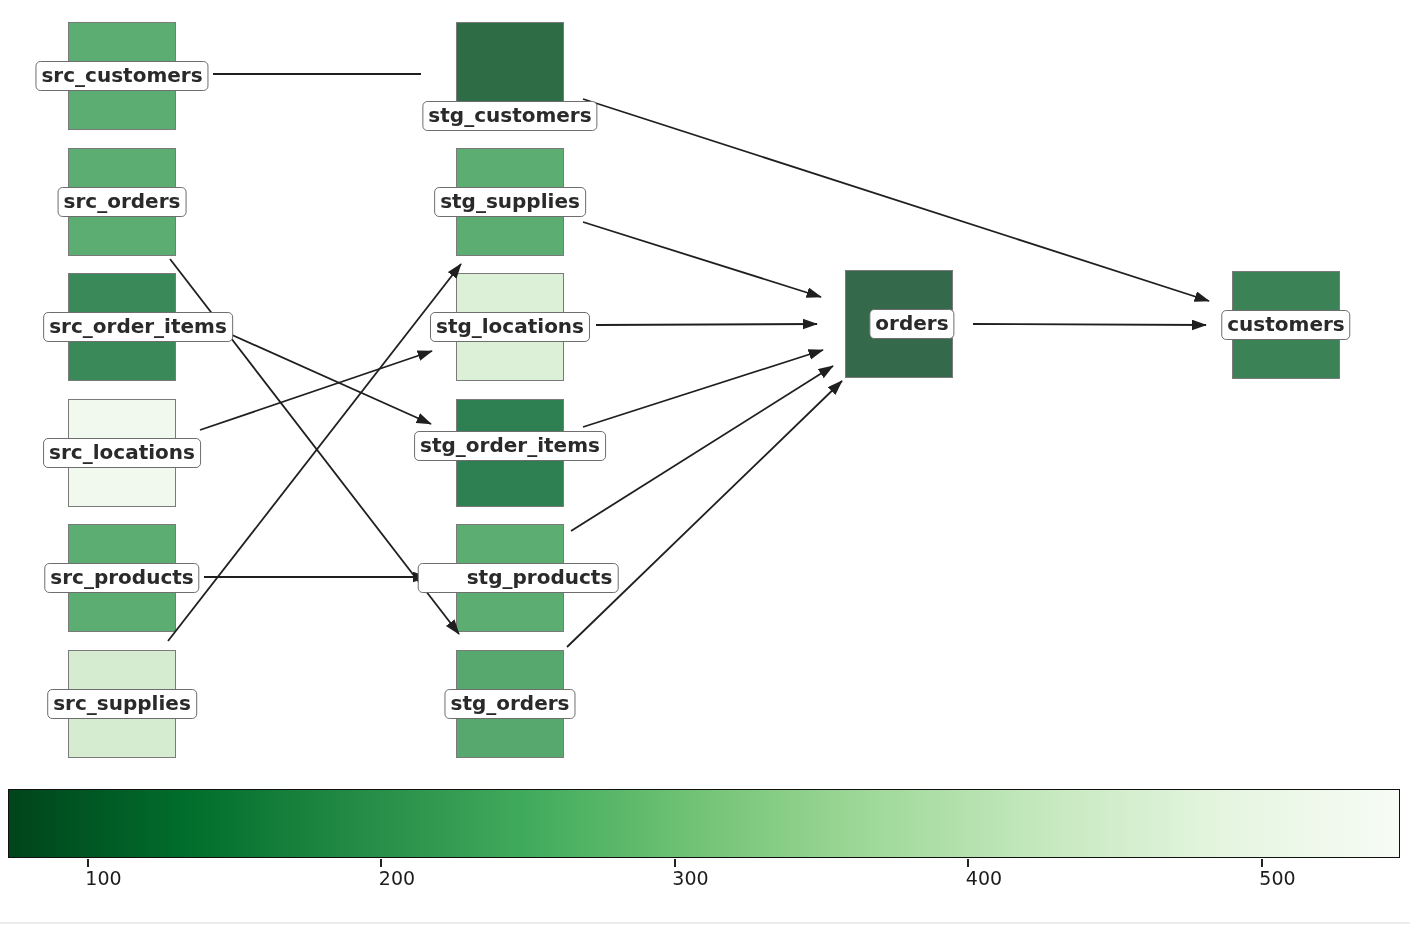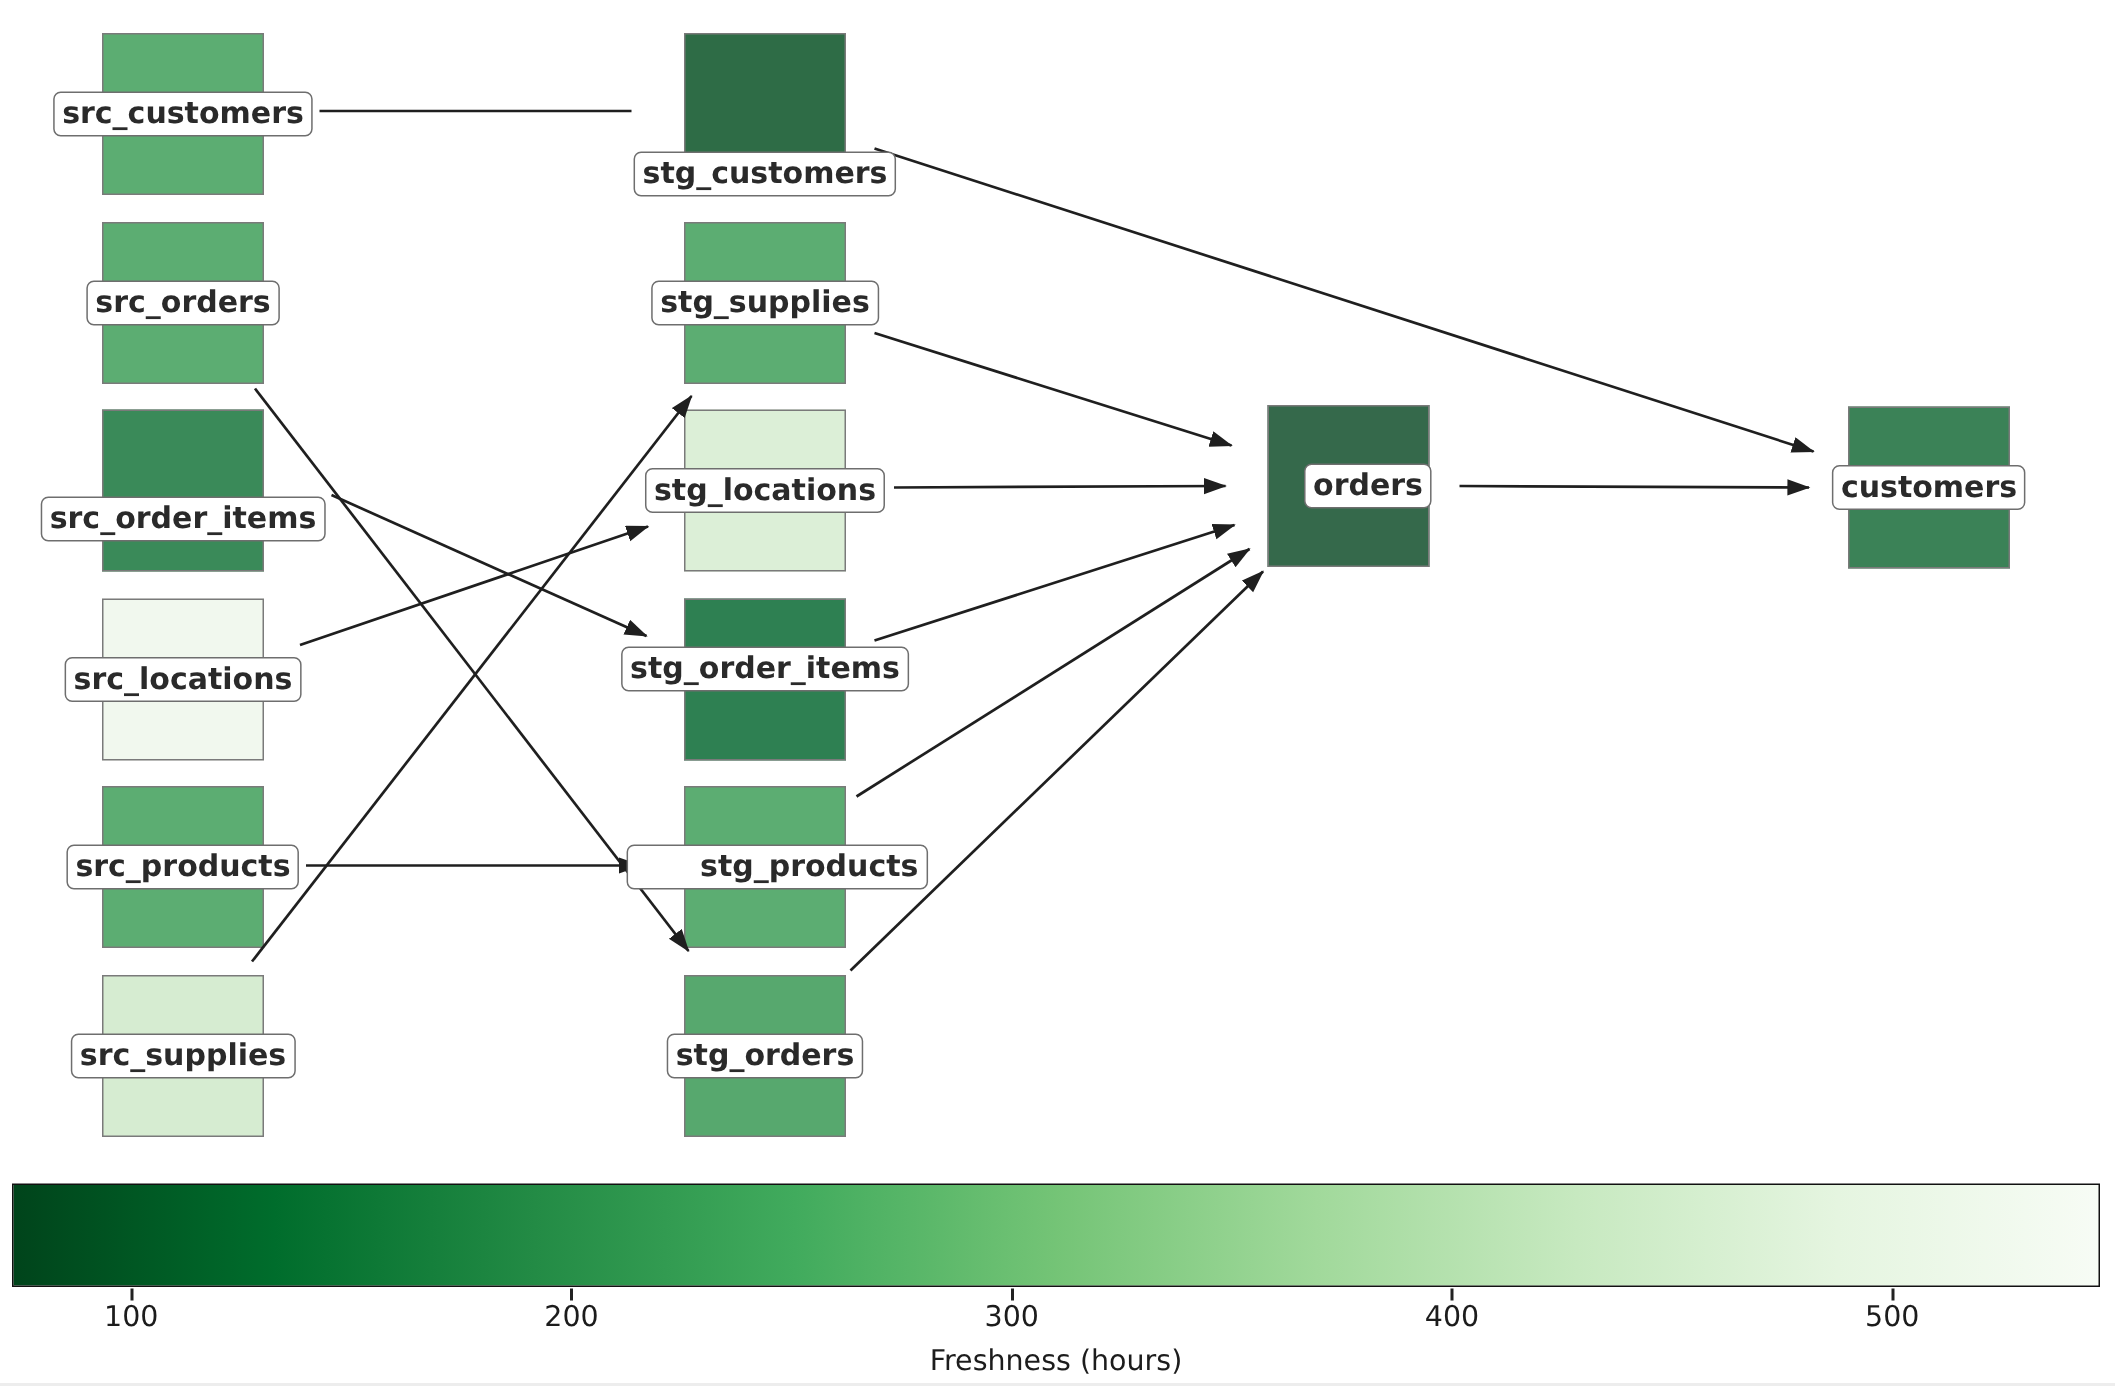--- a/index.html
+++ b/index.html
@@ -20,21 +20,21 @@
   .colorbar{
     position:absolute;left:8px;top:789px;width:1392px;height:69px;
     box-sizing:border-box;border:1.6px solid #111111;
   }
   .tick-mark{
     position:absolute;top:859px;width:2px;height:8px;background:#222222;
     transform:translateX(-50%);
   }
   .tick-label{
     position:absolute;top:867px;transform:translateX(-50%);
-    font-size:19px;color:#1c1c1c;line-height:1.2;
+    font-size:19px;color:#1c1c1c;line-height:1.2;margin-left:16px;
   }
   .cb-label{
     position:absolute;left:8px;top:896px;width:1392px;text-align:center;
     font-size:19px;color:#1c1c1c;
   }
   .bottom-rule{
     position:absolute;left:0;top:922px;width:1410px;height:2px;background:#ededed;
   }
 </style>
 </head>
@@ -77,21 +77,21 @@
         <line x1="583" y1="427" x2="823" y2="350" stroke="#1f1f1f" stroke-width="1.8" marker-end="url(#arrowhead)"></line>
         <line x1="571" y1="531" x2="833" y2="366" stroke="#1f1f1f" stroke-width="1.8" marker-end="url(#arrowhead)"></line>
         <line x1="567" y1="647" x2="842" y2="381" stroke="#1f1f1f" stroke-width="1.8" marker-end="url(#arrowhead)"></line>
         <line x1="973" y1="324" x2="1206" y2="325" stroke="#1f1f1f" stroke-width="1.8" marker-end="url(#arrowhead)"></line>
       </g>
   </svg>
 
   <div id="labels-layer">
       <div class="node-label" style="left: 122px; top: 76px;">src_customers</div>
       <div class="node-label" style="left: 122px; top: 202px;">src_orders</div>
-      <div class="node-label" style="left: 122px; top: 327px; margin-top: 19px;">src_order_items</div>
+      <div class="node-label" style="left: 138px; top: 327px;">src_order_items</div>
       <div class="node-label" style="left: 122px; top: 453px;">src_locations</div>
       <div class="node-label" style="left: 122px; top: 578px;">src_products</div>
       <div class="node-label" style="left: 122px; top: 704px; text-align: center;">src_supplies</div>
       <div class="node-label" style="left: 510px; top: 76px; margin-top: 40px;">stg_customers</div>
       <div class="node-label" style="left: 510px; top: 202px;">stg_supplies</div>
       <div class="node-label" style="left: 510px; top: 327px;">stg_locations</div>
       <div class="node-label" style="left: 510px; top: 446px;">stg_order_items</div>
       <div class="node-label" style="left: 518px; top: 578px; padding-left: 48px;">stg_products</div>
       <div class="node-label" style="left: 510px; top: 704px;">stg_orders</div>
       <div class="node-label" style="left: 899px; top: 324px; margin-left: 13px;">orders</div>
@@ -104,16 +104,15 @@
       <div class="tick-label" style="left: 87.5px;">100</div>
       <div class="tick-mark" style="left: 381px;"></div>
       <div class="tick-label" style="left: 381px;">200</div>
       <div class="tick-mark" style="left: 674.5px;"></div>
       <div class="tick-label" style="left: 674.5px;">300</div>
       <div class="tick-mark" style="left: 968px;"></div>
       <div class="tick-label" style="left: 968px;">400</div>
       <div class="tick-mark" style="left: 1261.5px;"></div>
       <div class="tick-label" style="left: 1261.5px;">500</div>
     </div>
-  <div class="cb-label">Freshness (hours)</div>
 
   <div class="bottom-rule"></div>
 </div>
 
 </body></html>

